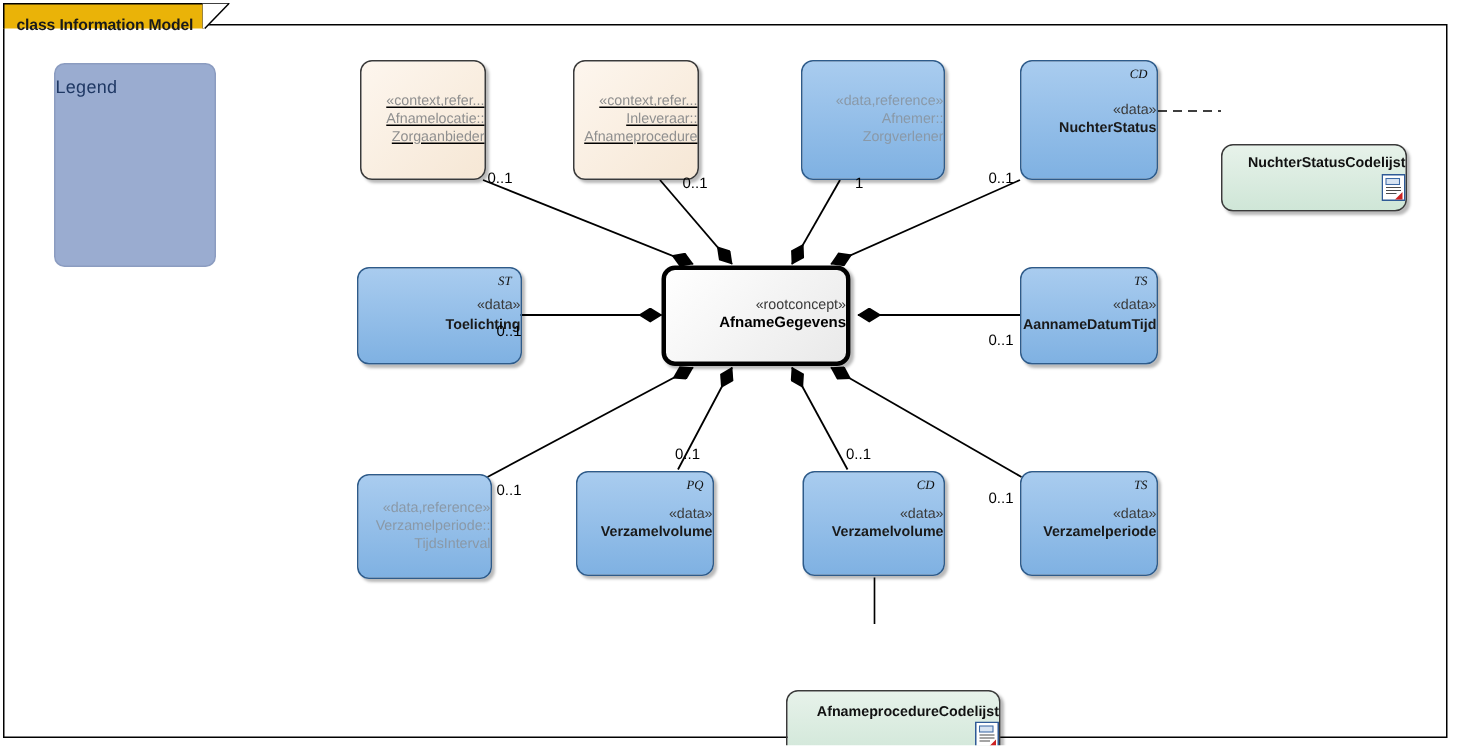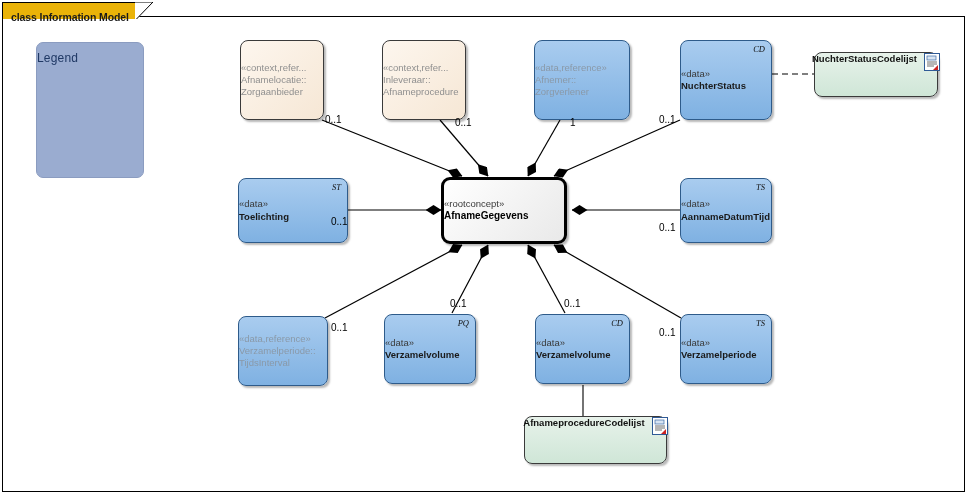--- a/index.html
+++ b/index.html
@@ -43,31 +43,32 @@
   #legend .swatch{
     width:15px;height:15px;border:1px solid #000;box-sizing:border-box;
     margin-right:8px;flex:none;
   }
   #legend .swatch.thick{border:2px solid #000;}
   #legend .legend-label{font-size:9.5px;color:#20304f;white-space:nowrap;}
 
   
   .node{
     position:absolute;box-sizing:border-box;border-radius:8px;
-    display:flex;flex-direction:column;align-items:flex-start;justify-content:center;
+    display:flex;flex-direction:column;align-items:flex-end;justify-content:center;
     text-align:center;line-height:1.28;
     box-shadow:2px 2px 2px rgba(0,0,0,0.28);
   }
   .node .stereo{font-size:9.5px;}
   .node .nm{font-size:9.5px;}
 
   
   .node.container{
     background:linear-gradient(135deg,#fdf6ee 0%,#f6e7d5 100%);
     border:1.5px solid #3a3a3a;
+    text-decoration:underline;
   }
   .node.container .stereo,.node.container .nm{color:#8f8f8f;}
 
   
   .node.data{
     background:linear-gradient(180deg,#a9ccef 0%,#7fb1e2 100%);
     border:1.5px solid #2e5b8a;
   }
   .node.data .stereo{color:#3a3a3a;}
   .node.data .nm{color:#1a1a1a;font-weight:bold;}
@@ -78,21 +79,21 @@
     background:linear-gradient(135deg,#ffffff 0%,#e9e9e9 100%);
     border:3px solid #000;border-radius:9px;
   }
   .node.rootconcept .stereo{color:#3a3a3a;}
   .node.rootconcept .nm{color:#000;font-weight:bold;font-size:10px;}
 
   
   .node.codelist{
     background:linear-gradient(180deg,#e7f2ea 0%,#cfe6d7 100%);
     border:1.5px solid #3a3a3a;border-radius:8px;
-    flex-direction:row;justify-content:center;
+    flex-direction:column;justify-content:center;margin-top:44px;
   }
   .node.codelist .nm{color:#111;font-weight:bold;font-size:9.5px;}
 
   
   .type-tag{
     position:absolute;right:6px;top:3px;font-size:8.5px;font-style:italic;
     color:#111;font-family:"Liberation Serif", serif;
   }
 
   

